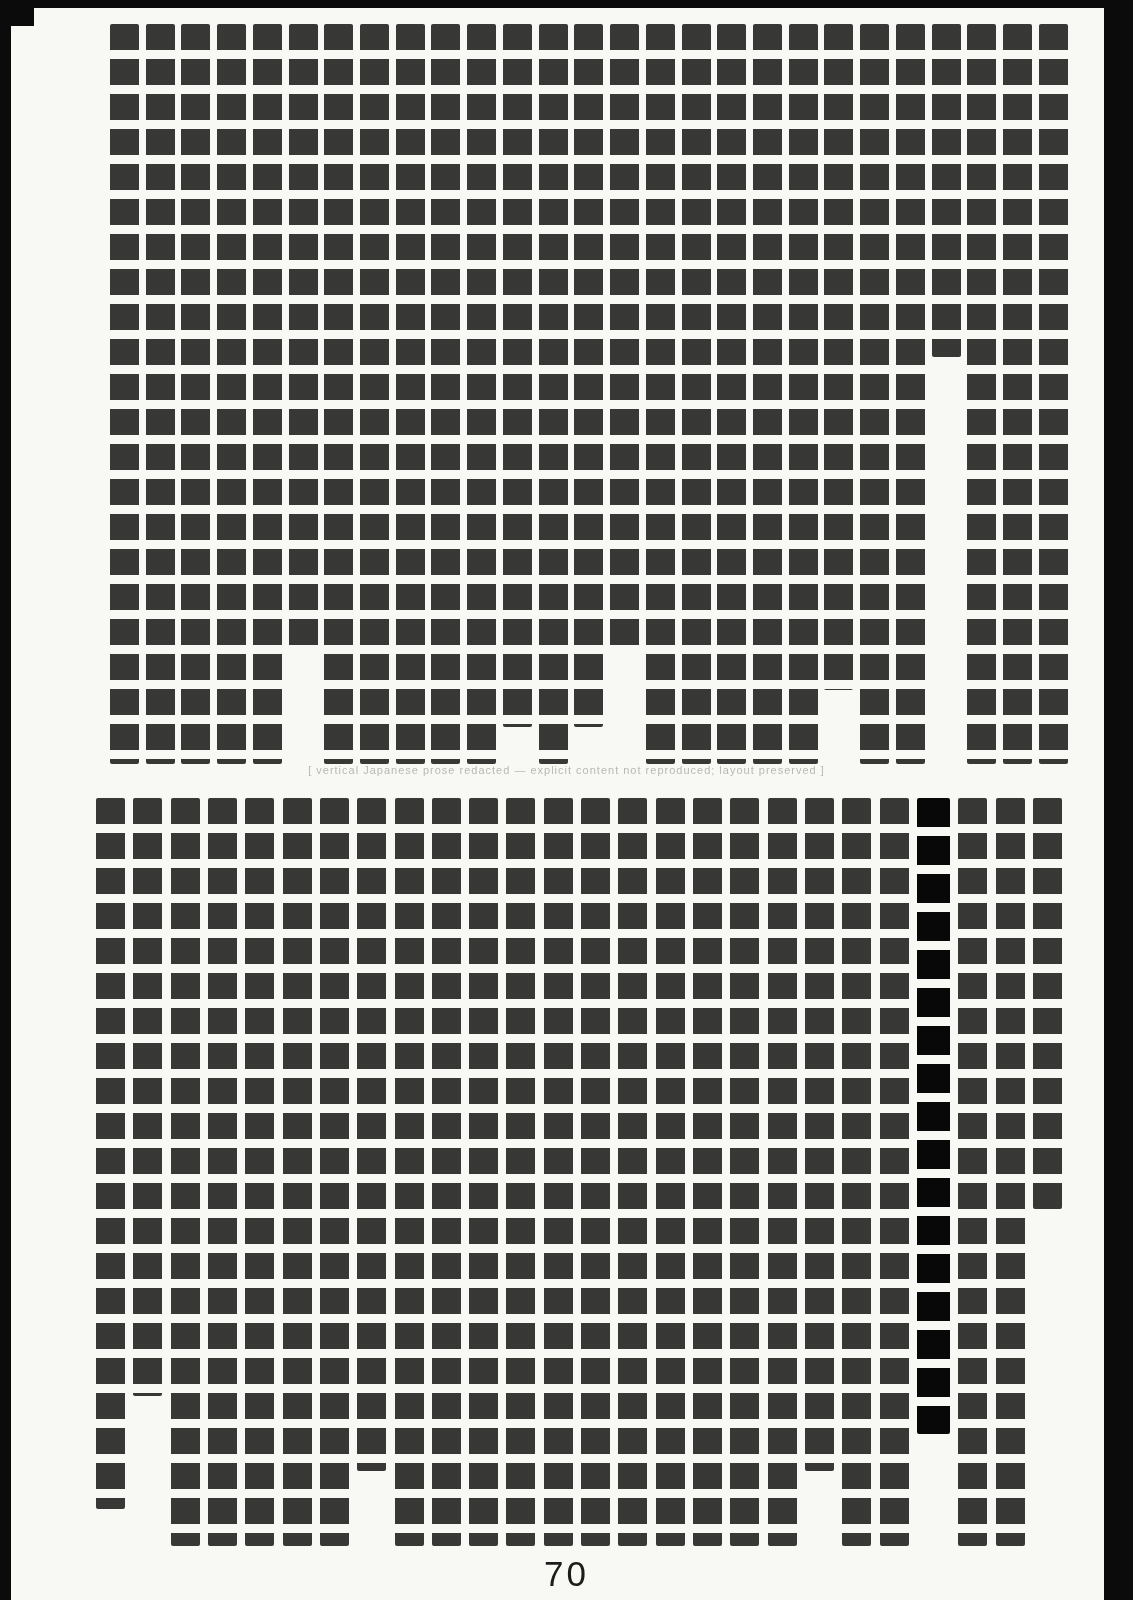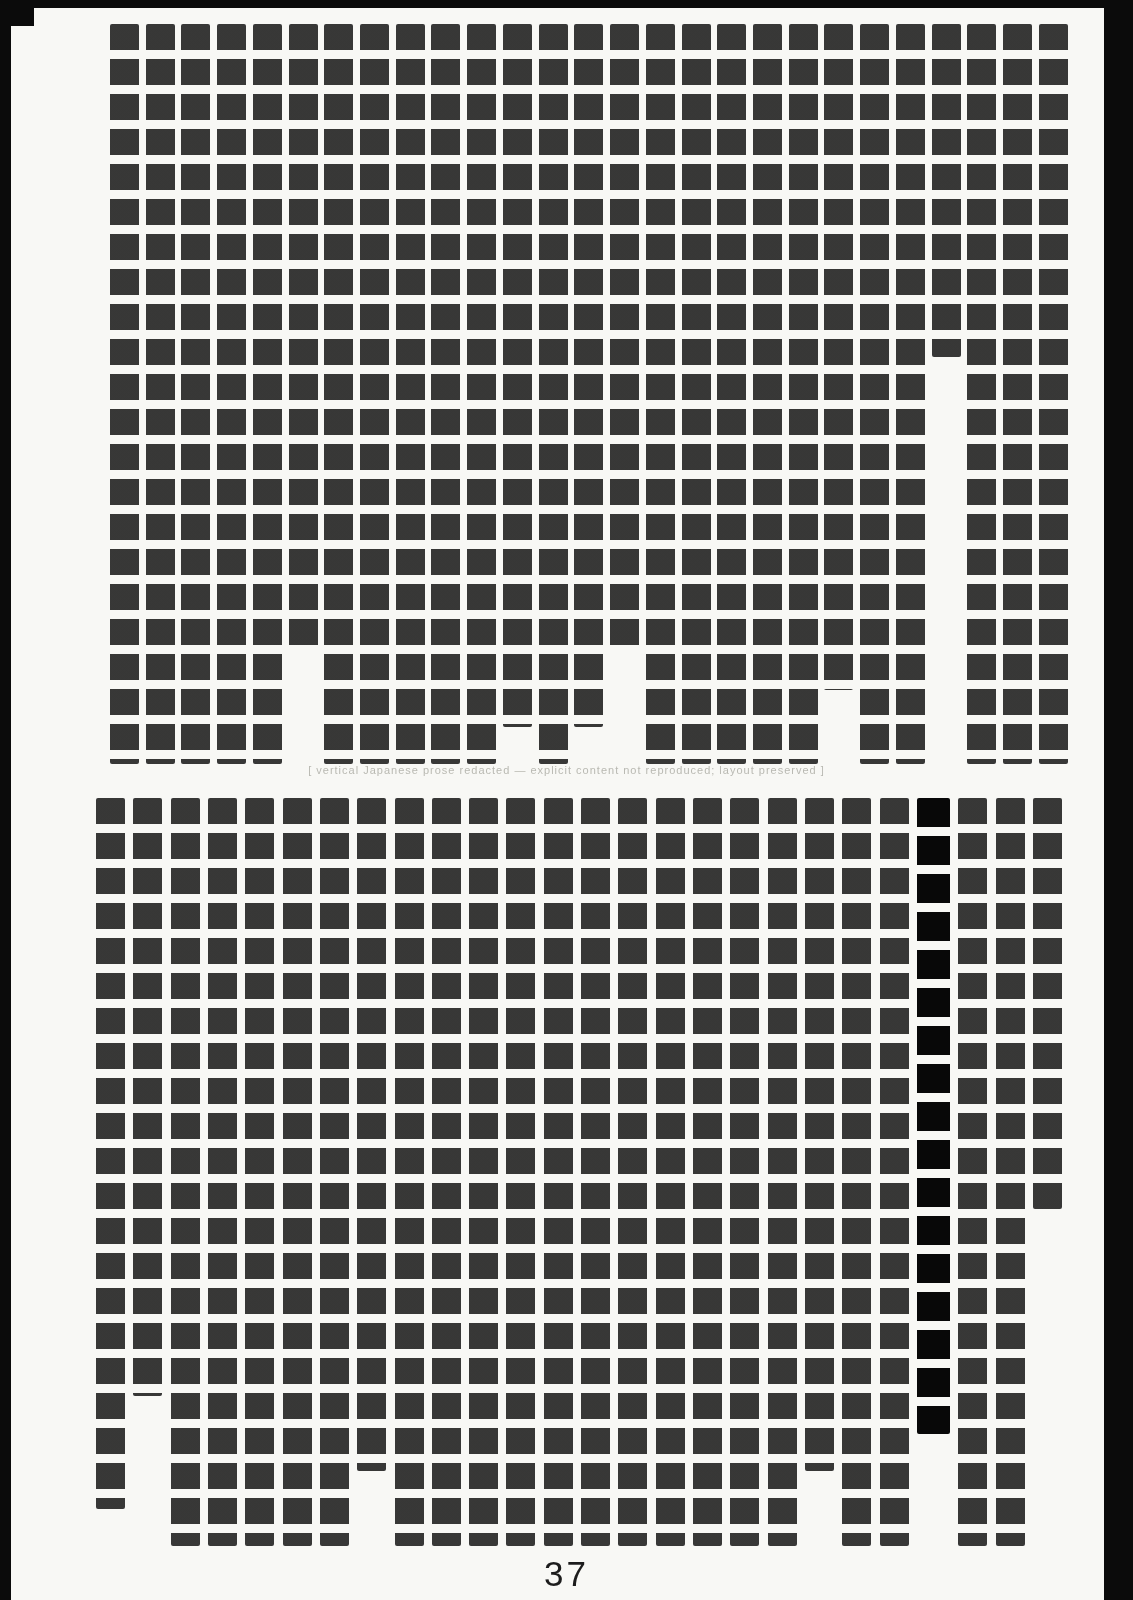--- a/index.html
+++ b/index.html
@@ -123,13 +123,13 @@
     <div class="col" style="height: 90%;"></div>
     <div class="col" style="height: 100%;"></div>
     <div class="col" style="height: 100%;"></div>
     <div class="col" style="height: 100%;"></div>
     <div class="col" style="height: 100%;"></div>
     <div class="col" style="height: 100%;"></div>
     <div class="col" style="height: 80%;"></div>
     <div class="col" style="height: 95%;"></div>
   </div>
 
-<div class="page-number">37</div>
+<div class="page-number">70</div>
 
 </body></html>

